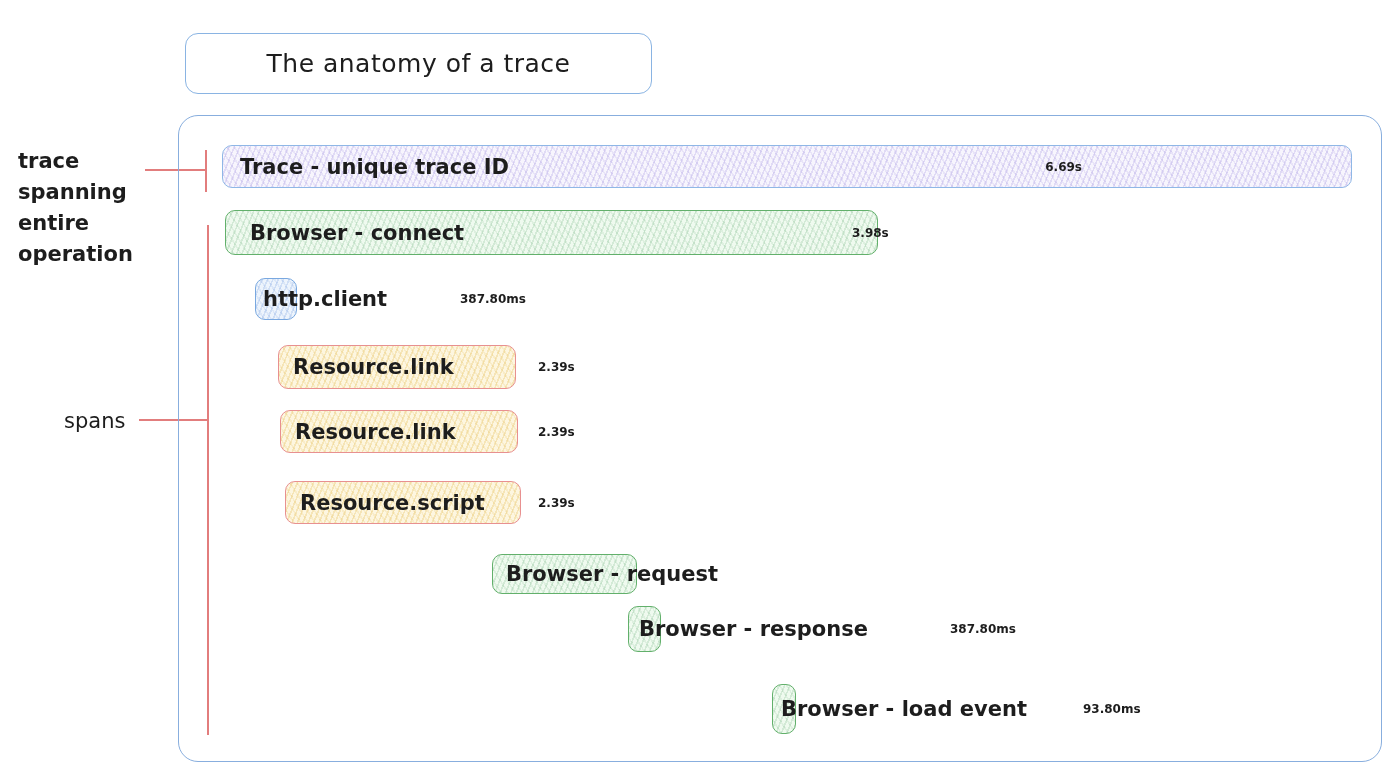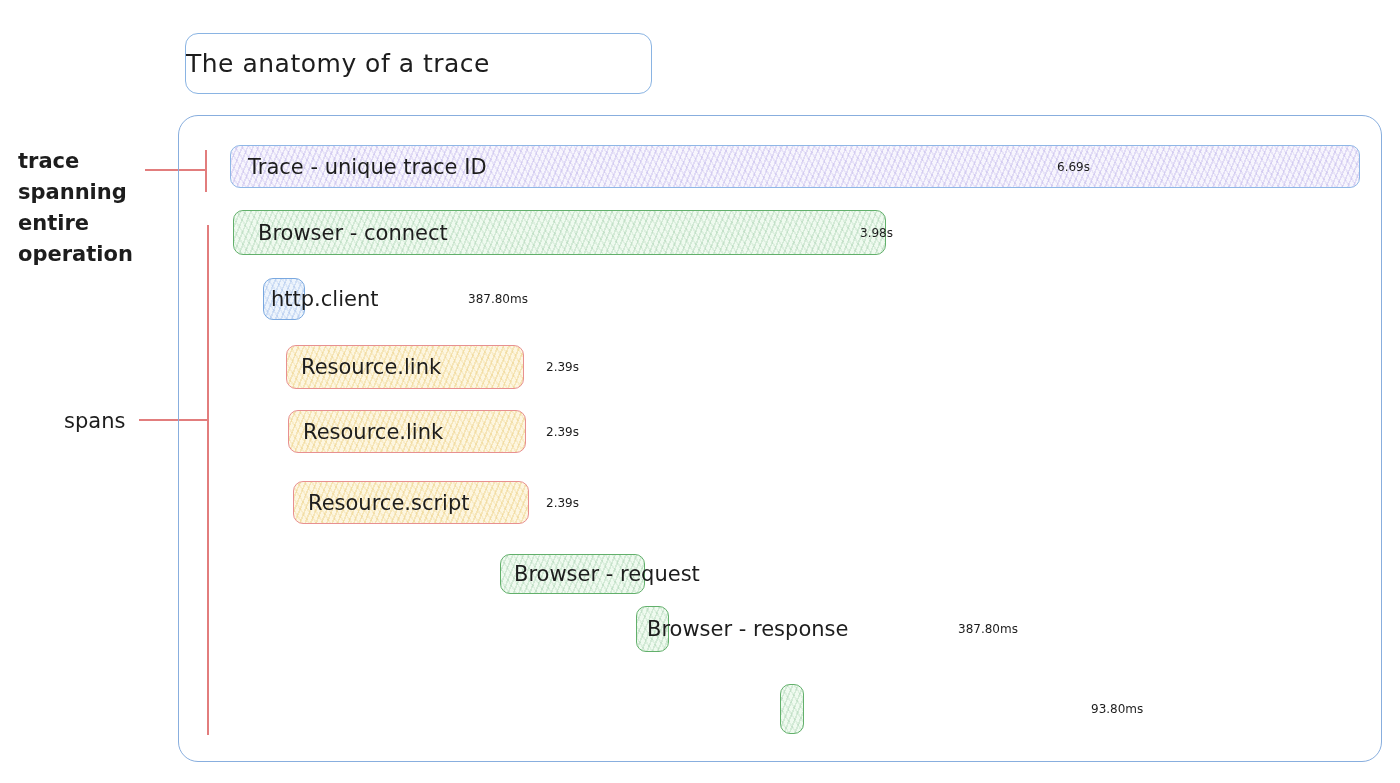--- a/index.html
+++ b/index.html
@@ -5,21 +5,21 @@
   html,body{margin:0;padding:0;background:#ffffff;}
   .canvas{
     position:relative;width:1400px;height:783px;background:#ffffff;overflow:hidden;
     font-family:"DejaVu Sans","Liberation Sans",sans-serif;color:#1d1d1d;
   }
 
   
   .title-box{
     position:absolute;left:185px;top:33px;width:465px;height:59px;
     border:1.6px solid #8ab4e3;border-radius:13px;
-    display:flex;align-items:center;justify-content:flex-start;
+    display:flex;align-items:center;justify-content:center;
     font-size:25px;letter-spacing:.5px;
   }
 
   
   .outer-box{
     position:absolute;left:178px;top:115px;width:1202px;height:645px;
     border:1.6px solid #88aede;border-radius:20px;
   }
 
   
@@ -28,21 +28,21 @@
   .note-spans{left:64px;top:406px;}
 
   .red-h{position:absolute;height:2px;background:#e27d7d;}
   .red-v{position:absolute;width:2px;background:#e27d7d;}
   .trace-pointer-h{left:145px;top:169px;width:62px;}
   .trace-pointer-v{left:205px;top:150px;height:42px;}
   .spans-pointer-h{left:139px;top:419px;width:69px;}
   .spans-bracket-v{left:207px;top:225px;height:510px;}
 
   
-  .row{position:absolute;left:8px;width:1152px;}
+  .row{position:absolute;left:0;width:1152px;font-weight:bold;}
   .bar{position:absolute;top:0;height:100%;border-radius:10px;box-sizing:border-box;}
   .lbl{position:absolute;top:0;height:100%;display:flex;align-items:center;
        font-size:21px;white-space:nowrap;}
   .dur{position:absolute;top:0;height:100%;display:flex;align-items:center;
        font-size:12px;white-space:nowrap;}
 
   .fill-lavender{
     background:
       repeating-linear-gradient(112deg, rgba(132,112,214,.20) 0 1.6px, transparent 1.6px 5px),
       repeating-linear-gradient(58deg, rgba(132,112,214,.13) 0 1.6px, transparent 1.6px 6px),
@@ -143,16 +143,17 @@
   </div>
 
   <div class="row s7">
     <div class="bar fill-green"></div>
     <div class="lbl">Browser - response</div>
     <div class="dur">387.80ms</div>
   </div>
 
   <div class="row s8">
     <div class="bar fill-green"></div>
+    <div class="lbl">Browser - load event</div>
     <div class="dur">93.80ms</div>
   </div>
 
 </div>
 
 </body></html>

